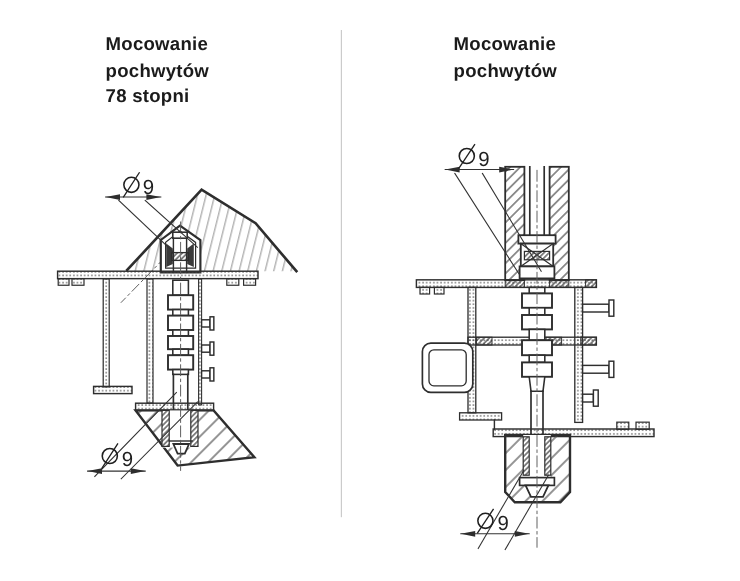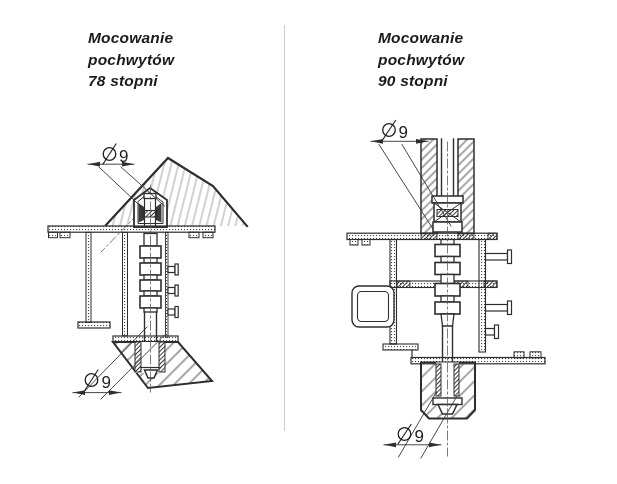--- a/index.html
+++ b/index.html
@@ -3,21 +3,21 @@
 <meta charset="utf-8">
 <style>
   html,body{margin:0;padding:0;background:#ffffff;}
   .stage{
     position:relative;width:617px;height:484px;background:#ffffff;
     font-family:"Liberation Sans",sans-serif;overflow:hidden;
   }
   .title{
     position:absolute;top:27px;
     font-weight:700;font-size:15.5px;line-height:21.5px;
-    letter-spacing:.2px;color:#1b1b1b;white-space:nowrap;font-style:italic;
+    letter-spacing:.2px;color:#1b1b1b;white-space:nowrap;
   }
   .title-left{left:88px;}
   .title-right{left:378px;}
   .divider{
     position:absolute;left:283.5px;top:25px;width:1.5px;height:406px;
     background:#cbcbcb;
   }
   svg.drawing{position:absolute;left:0;top:0;}
   .dim-text{
     font-family:"Liberation Sans",sans-serif;font-size:17px;fill:#1f1f1f;
@@ -30,21 +30,20 @@
 
   <div class="title title-left">
     <div>Mocowanie</div>
     <div>pochwytów</div>
     <div>78 stopni</div>
   </div>
 
   <div class="title title-right">
     <div>Mocowanie</div>
     <div>pochwytów</div>
-    <div>90 stopni</div>
   </div>
 
   <div class="divider"></div>
 
   <svg class="drawing" width="617" height="484" viewBox="0 0 617 484">
     <defs>
       <pattern id="phSteep" patternUnits="userSpaceOnUse" width="7" height="10" patternTransform="rotate(14)">
         <line x1="3" y1="-1" x2="3" y2="11" stroke="#8d8d8d" stroke-width="0.8"></line>
       </pattern>
       <pattern id="ph45" patternUnits="userSpaceOnUse" width="6" height="6" patternTransform="rotate(45)">

